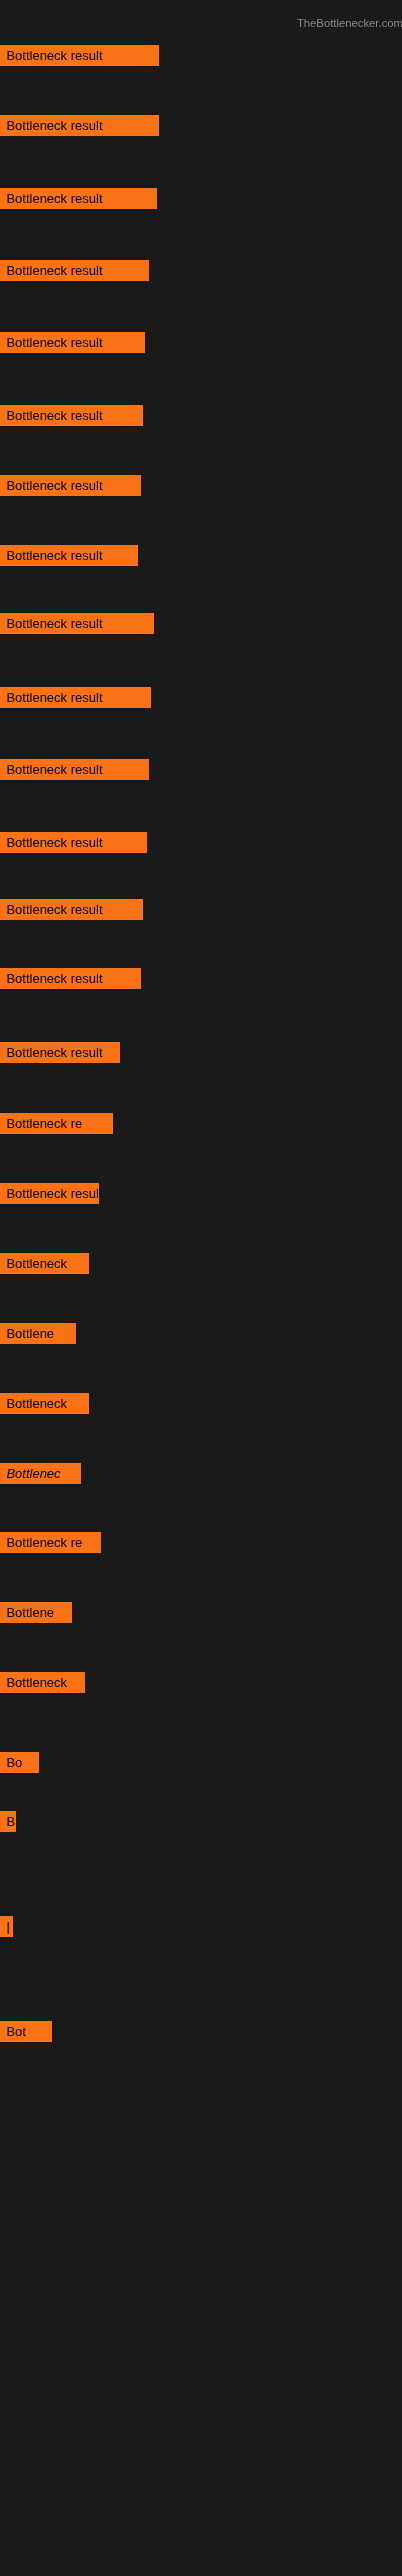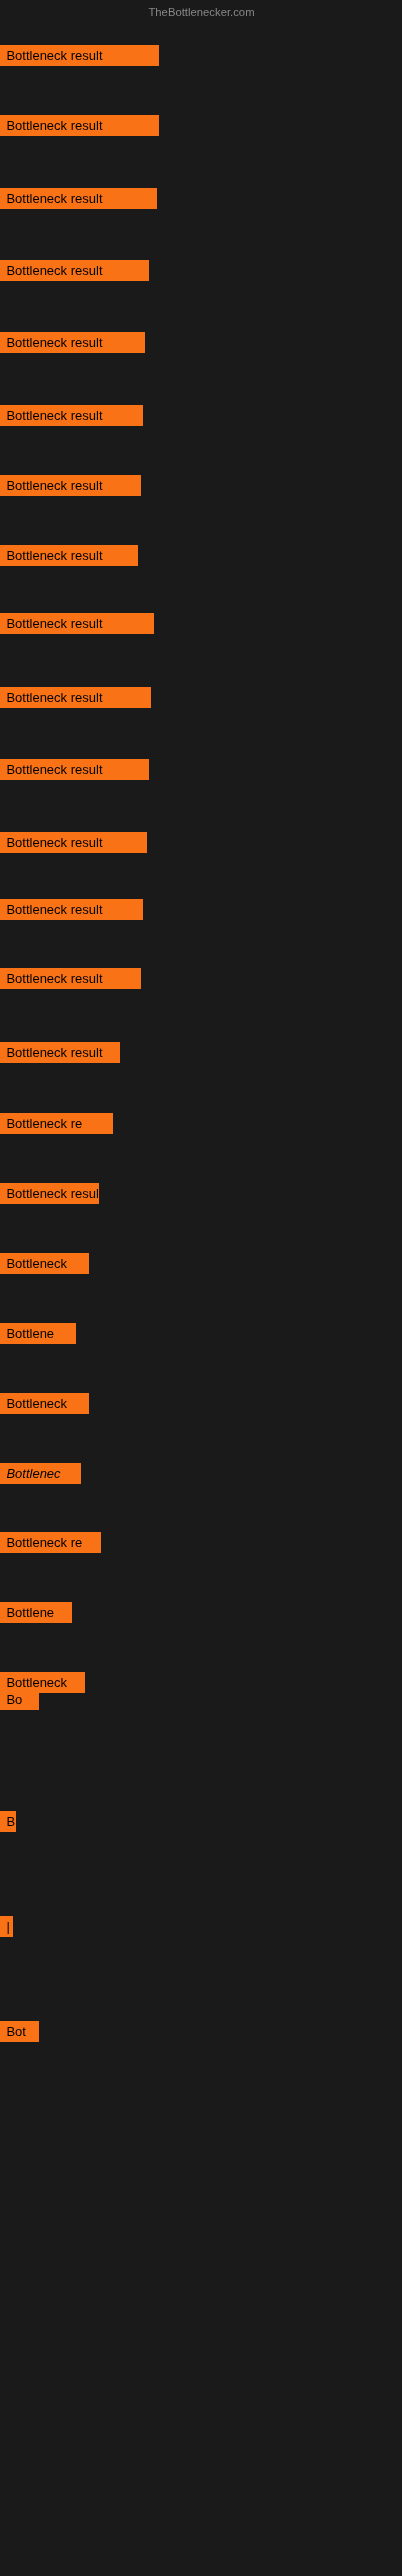--- a/index.html
+++ b/index.html
@@ -14,24 +14,24 @@
       background-color: #1a1a1a;
       font-family: Arial, sans-serif;
       position: relative;
     }
 
     .site-title {
       position: absolute;
       top: 0;
       left: 0;
       width: 100%;
-      text-align: center;
+      text-align: right;
       color: #888;
       font-size: 11.3px;
-      padding: 6px 0;
+      padding: 17px 0;
     }
 
     .bottleneck-item {
       position: absolute;
       left: 0;
       background-color: #f97316;
       color: #000;
       font-size: 13px;
       font-weight: normal;
       padding: 3.2px 6.4px;
@@ -62,18 +62,18 @@
     <div class="bottleneck-item" style="top: 1042px; width: 120px;">Bottleneck result</div>
     <div class="bottleneck-item" style="top: 1113px; width: 113px;">Bottleneck re</div>
     <div class="bottleneck-item" style="top: 1183px; width: 99px;">Bottleneck resul</div>
     <div class="bottleneck-item" style="top: 1253px; width: 89px;">Bottleneck</div>
     <div class="bottleneck-item" style="top: 1323px; width: 76px;">Bottlene</div>
     <div class="bottleneck-item" style="top: 1393px; width: 89px;">Bottleneck</div>
     <div class="bottleneck-item" style="top: 1463px; width: 81px; font-style: italic;">Bottlenec</div>
     <div class="bottleneck-item" style="top: 1532px; width: 101px;">Bottleneck re</div>
     <div class="bottleneck-item" style="top: 1602px; width: 72px;">Bottlene</div>
     <div class="bottleneck-item" style="top: 1672px; width: 85px;">Bottleneck</div>
-    <div class="bottleneck-item" style="top: 1689px; width: 39px;">Bo</div>
+    <div class="bottleneck-item" style="top: 1752px; width: 39px;">Bo</div>
     <div class="bottleneck-item" style="top: 1811px; width: 16px;">B</div>
     <div class="bottleneck-item" style="top: 1916px; width: 6.4px;">|</div>
-    <div class="bottleneck-item" style="top: 2021px; width: 39px;">Bot</div>
+    <div class="bottleneck-item" style="top: 2021px; width: 52px;">Bot</div>
   </div>
 
 
 </body></html>

